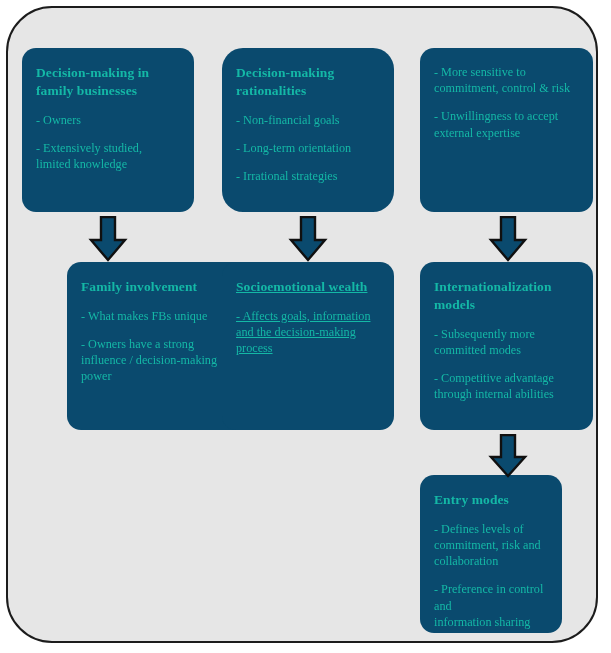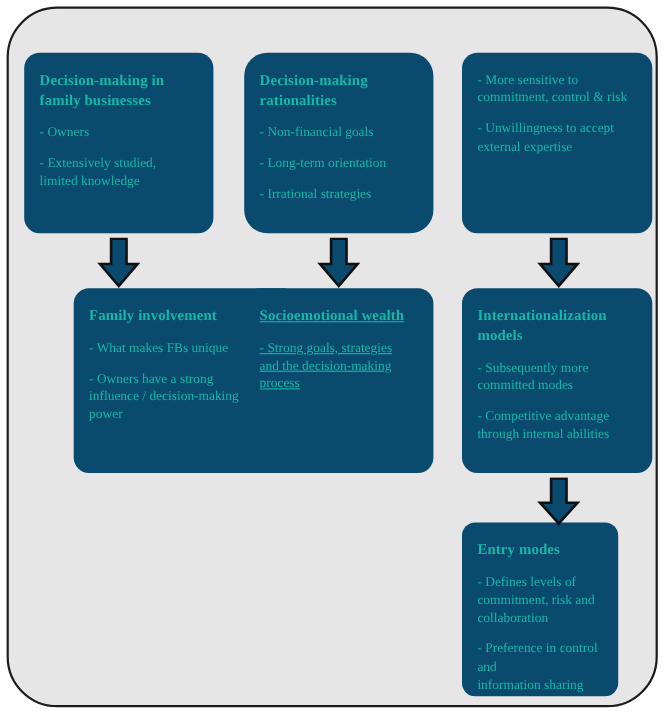--- a/index.html
+++ b/index.html
@@ -105,38 +105,38 @@
       <li>- What makes FBs unique</li>
       <li>- Owners have a strong
 influence / decision-making
 power</li>
     </ul>
   </div>
 
   <div class="node" style="left:222px; top:262px; width:172px; height:168px;text-decoration:underline;">
     <div class="node-title">Socioemotional wealth</div>
     <ul class="node-bullets">
-      <li>- Strong goals, strategies
+      <li>- Affects goals, information
 and the decision-making
 process</li>
     </ul>
   </div>
 
   <div class="node" style="left:420px; top:262px; width:173px; height:168px;">
     <div class="node-title">Internationalization
 models</div>
     <ul class="node-bullets">
       <li>- Subsequently more
 committed modes</li>
       <li>- Competitive advantage
 through internal abilities</li>
     </ul>
   </div>
 
-  <div class="node" style="left:420px; top:475px; width:142px; height:158px;border-radius:12px;">
+  <div class="node" style="left:420px; top:475px; width:142px; height:158px;">
     <div class="node-title">Entry modes</div>
     <ul class="node-bullets">
       <li>- Defines levels of
 commitment, risk and
 collaboration</li>
       <li>- Preference in control and
 information sharing</li>
     </ul>
   </div>
 

